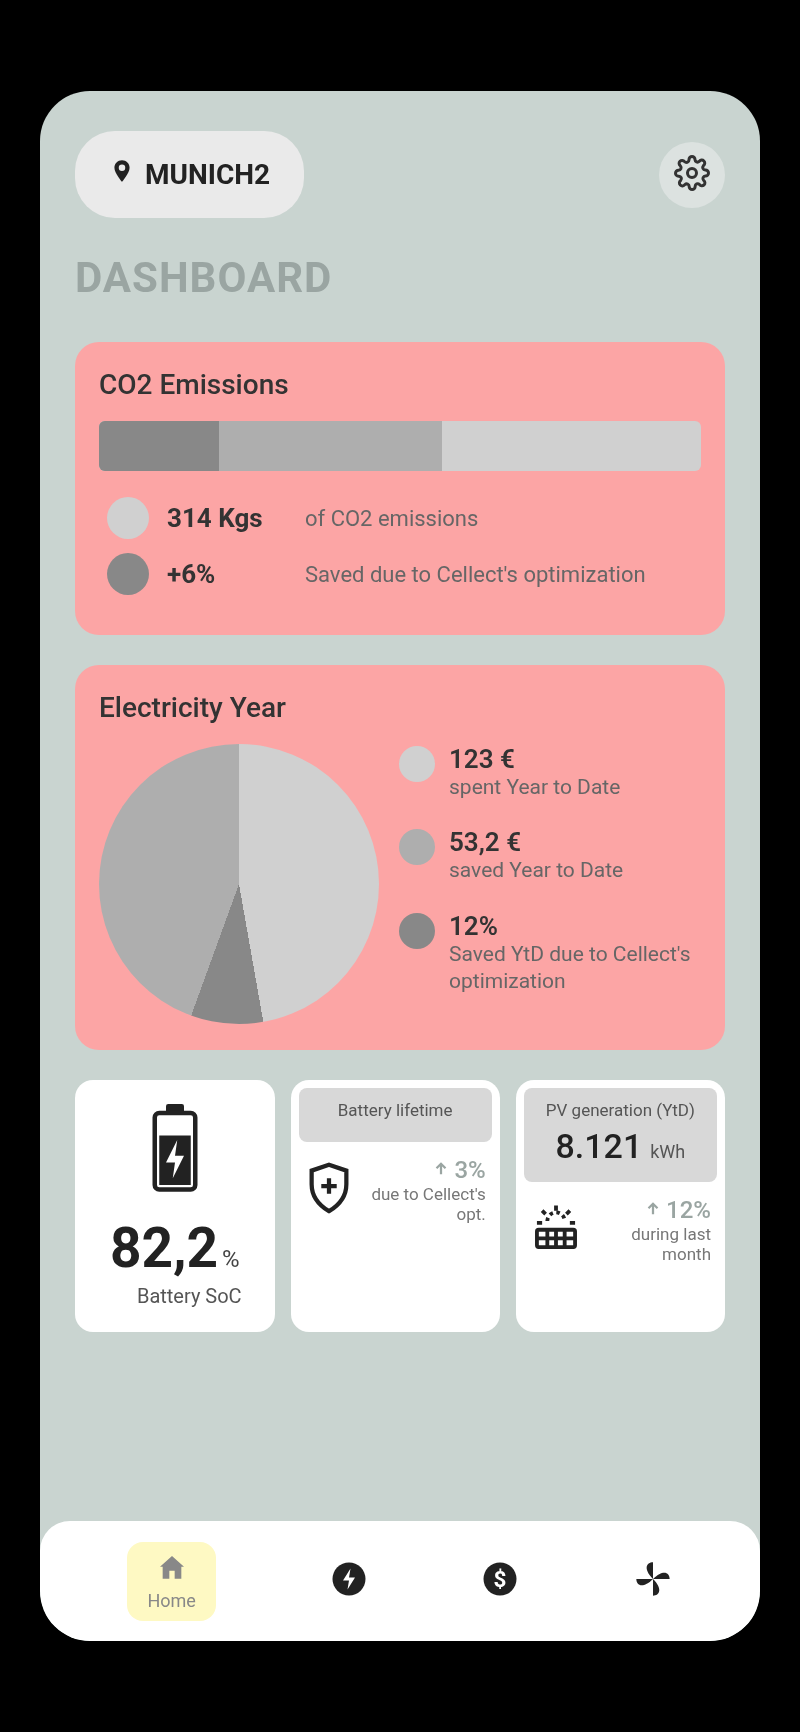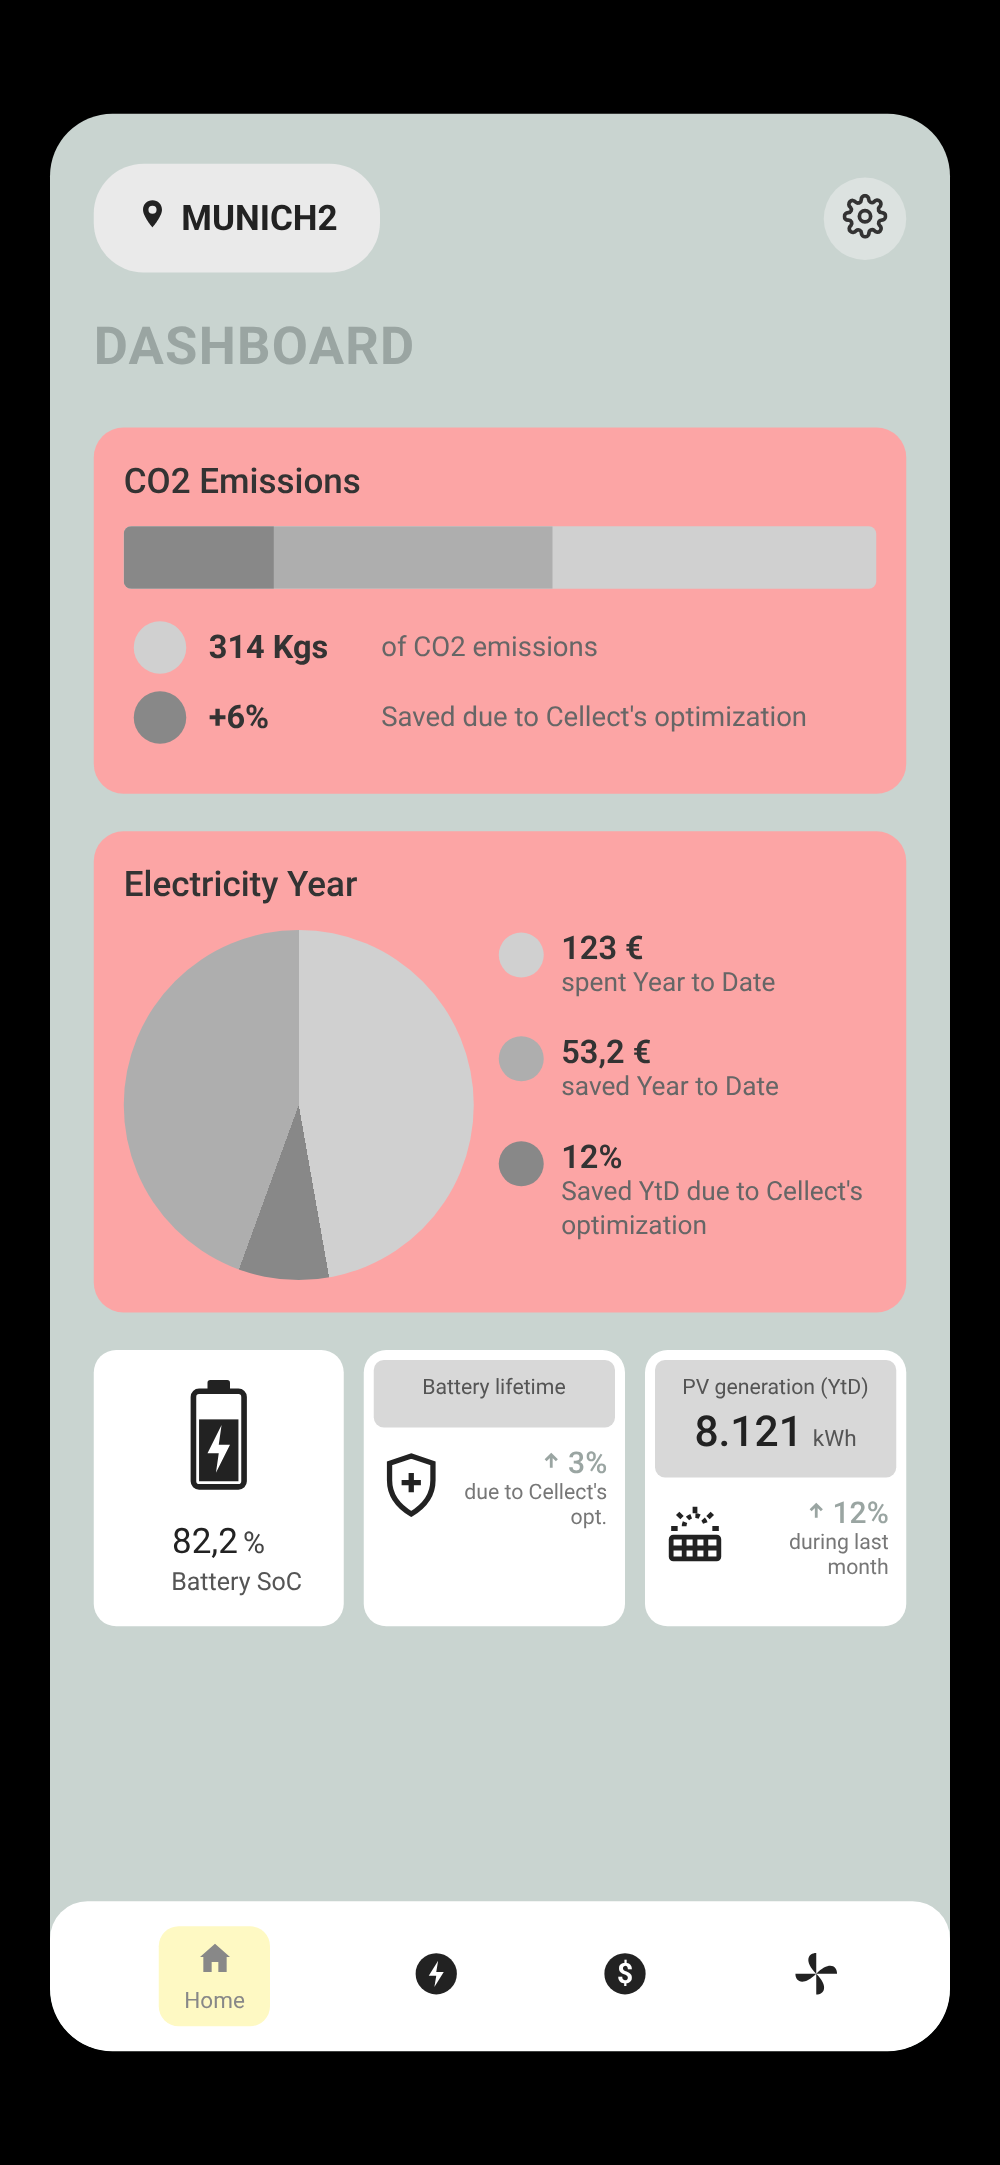--- a/index.html
+++ b/index.html
@@ -206,22 +206,22 @@
     color: #9aa5a2;
     font-size: 24px;
     font-weight: 500;
   }
   .stat-bottom .delta-label {
     font-size: 17px;
     color: #777;
     line-height: 1.2;
   }
   .soc-val {
-    font-size: 28px;
-    font-weight: 400;
+    font-size: 55px;
+    font-weight: 700;
     color: #222;
   }
   .soc-unit { font-size: 24px; color: #444; margin-left: 4px; }
   .soc-label { font-size: 20px; color: #555; margin-top: 4px; margin-left: 29px; }
   .bottom-nav {
     position: absolute;
     bottom: 0;
     left: 0;
     right: 0;
     height: 120px;

